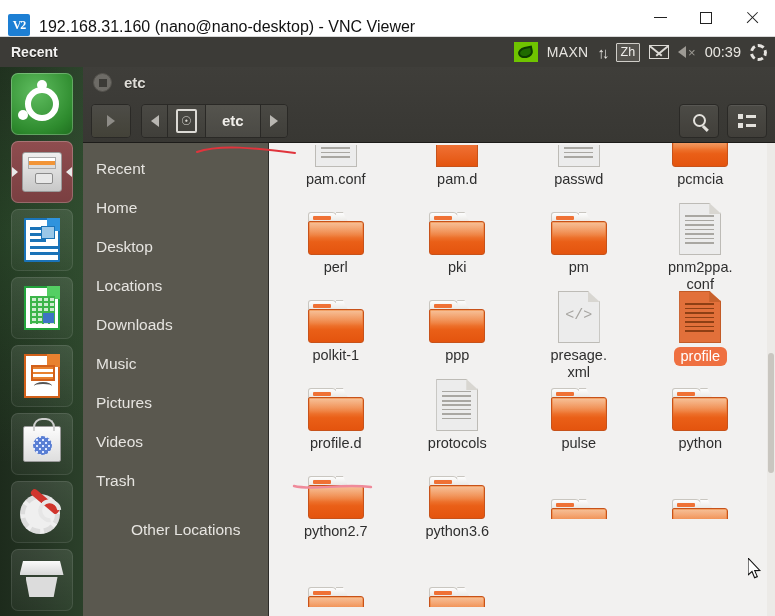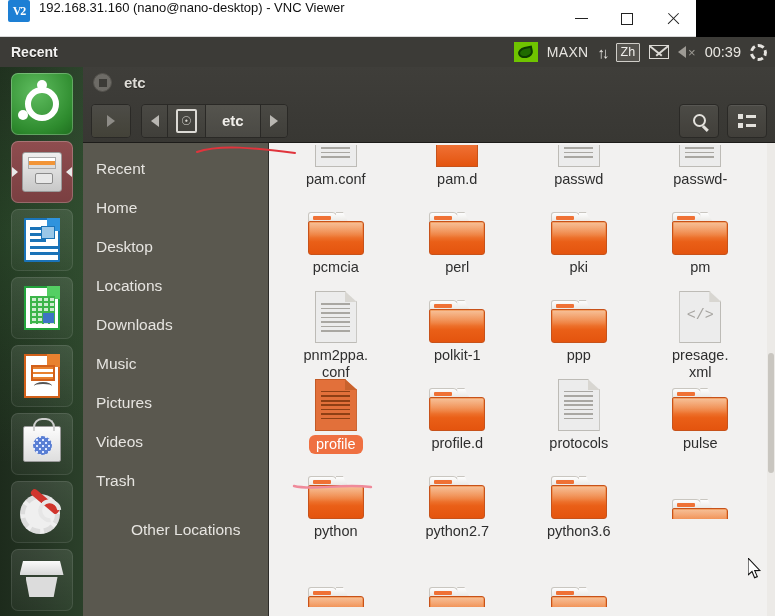--- a/index.html
+++ b/index.html
@@ -6,35 +6,35 @@
   html, body {
     width: 775px; height: 616px;
     overflow: hidden;
     font-family: "Liberation Sans", sans-serif;
     background: #000;
   }
   #screen { position: relative; width: 775px; height: 616px; overflow: hidden; }
 
   
   .vnc-titlebar {
-    position: absolute; left: 0; top: 0; width: 696px; height: 37px;
+    position: absolute; left: 0; top: 0; width: 775px; height: 37px;
     background: #ffffff;
     border-bottom: 1px solid #d9d9d9;
-    display: flex; align-items: flex-start;
+    display: flex; align-items: flex-end;
   }
   .vnc-logo {
     width: 22px; height: 22px; margin-left: 8px; margin-right: 9px;
     background: #1d7fd4; border-radius: 2px;
     color: #fff; font-size: 12px; font-weight: bold;
     display: flex; align-items: center; justify-content: center;
     letter-spacing: -1px;
     font-family: "Liberation Serif", serif;
   }
   .vnc-title {
-    font-size: 13px; color: #111; white-space: nowrap;
+    font-size: 16px; color: #111; white-space: nowrap;
     font-family: "Liberation Sans", sans-serif;
   }
   .vnc-controls { margin-left: auto; display: flex; height: 37px; }
   .vnc-btn {
     width: 46px; height: 37px; display: flex; align-items: center; justify-content: center;
     color: #222; font-size: 15px;
   }
   .gl-min { display:block; width: 13px; height: 1px; background: #222; }
   .gl-max { display:block; width: 12px; height: 12px; border: 1.4px solid #222; }
   .gl-close { display:block; width: 14px; height: 14px; position: relative; }
@@ -580,29 +580,20 @@
               <div class="ic">
                 <span class="stub">
                   <i class="pg"></i>
                   <i class="txt"></i>
                 </span>
               </div>
               <div class="nm">passwd</div>
             </div>
             <div class="cell">
               <div class="ic">
-                <span class="stub">
-                  <i class="pg"></i>
-                  <i class="txt"></i>
-                </span>
-              </div>
-              <div class="nm">passwd-</div>
-            </div>
-            <div class="cell">
-              <div class="ic">
                 <span class="folder">
                   <i class="tab"></i>
                   <i class="tabslope"></i>
                   <i class="front"></i>
                 </span>
               </div>
               <div class="nm">pcmcia</div>
             </div>
             <div class="cell">
               <div class="ic">

